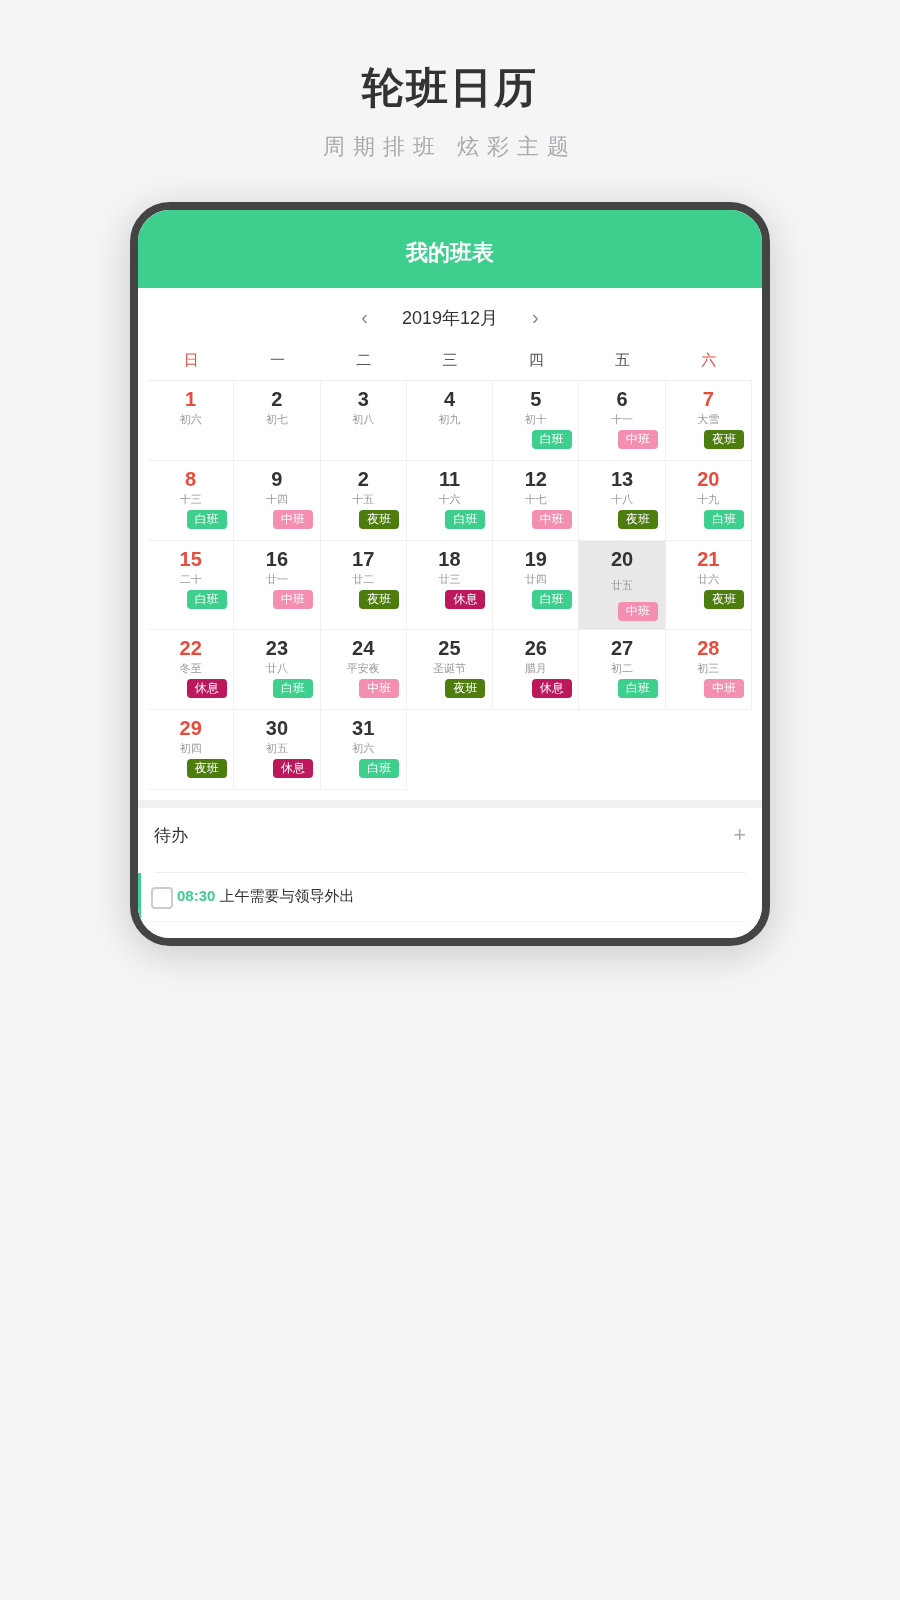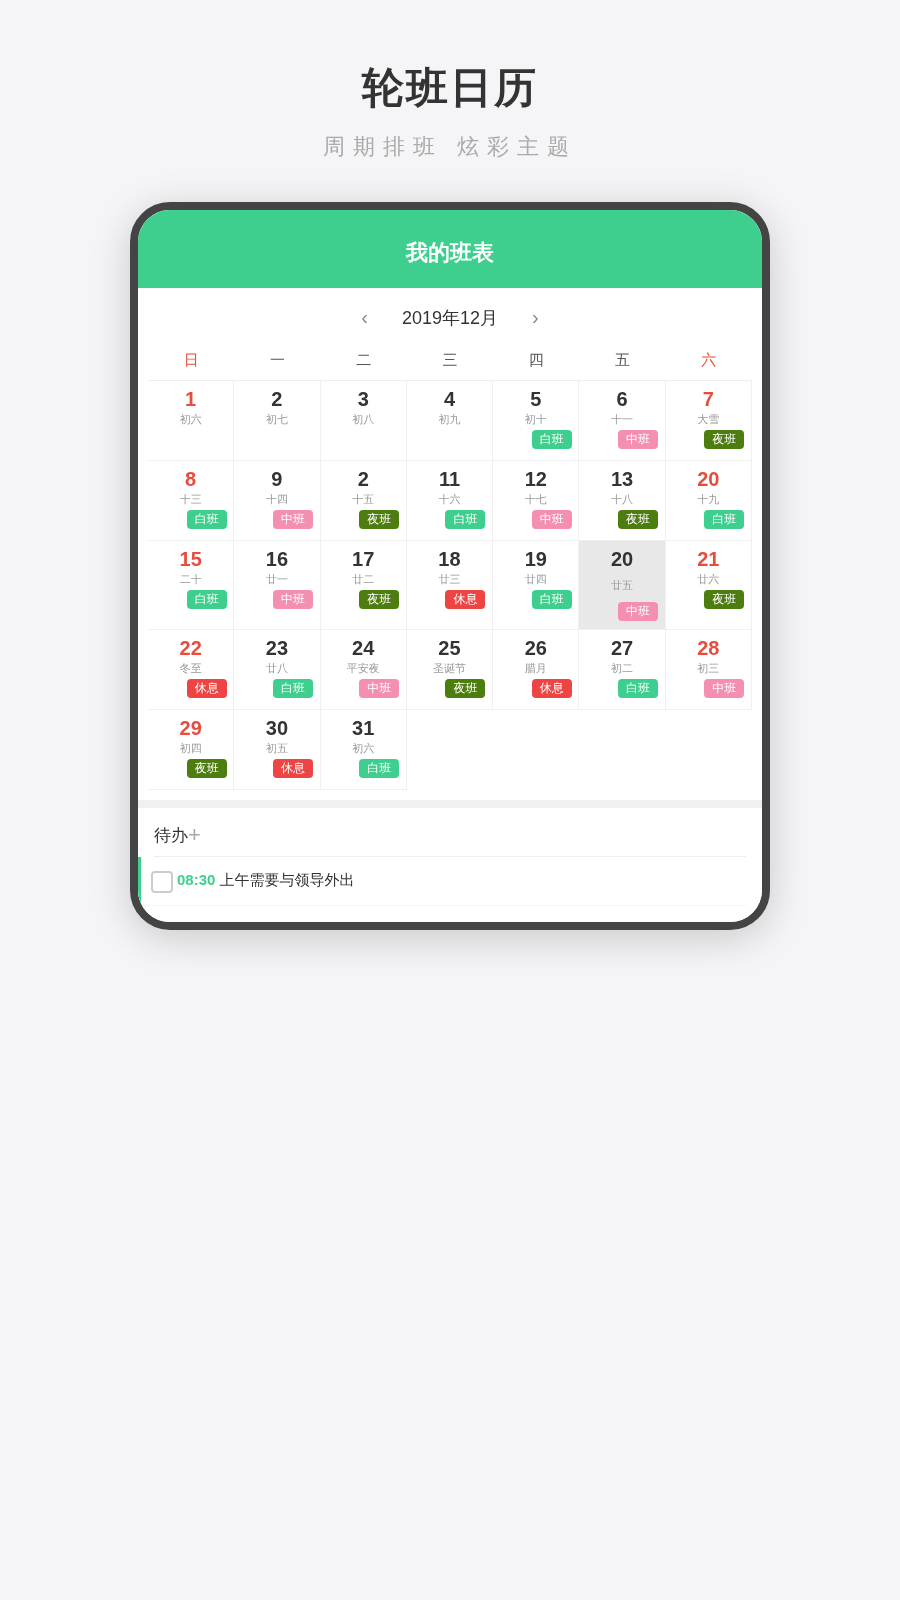--- a/index.html
+++ b/index.html
@@ -115,30 +115,31 @@
       color: #fff;
       border-radius: 4px;
       padding: 1px 8px;
       margin-top: 2px;
       font-weight: 500;
       margin-left: 32px;
     }
     .badge-green { background: #3ecf8e; }
     .badge-pink { background: #f48fb1; }
     .badge-purple { background: #4d7c0f; }
-    .badge-orange { background: #ef4444; }
+    .badge-orange { background: #be185d; }
     .todo-section {
       background: #fff;
       border-top: 8px solid #f0f0f0;
       padding: 0 16px 16px;
     }
     .todo-header {
       display: flex;
+      justify-content: space-between;
       align-items: center;
-      padding: 14px 0 8px;
+      padding: 14px 0 24px;
       border-bottom: 1px solid #eee;
     }
     .todo-title-text {
       font-size: 17px;
       color: #333;
       font-weight: 500;
     }
     .todo-add-btn {
       font-size: 22px;
       color: #aaa;

